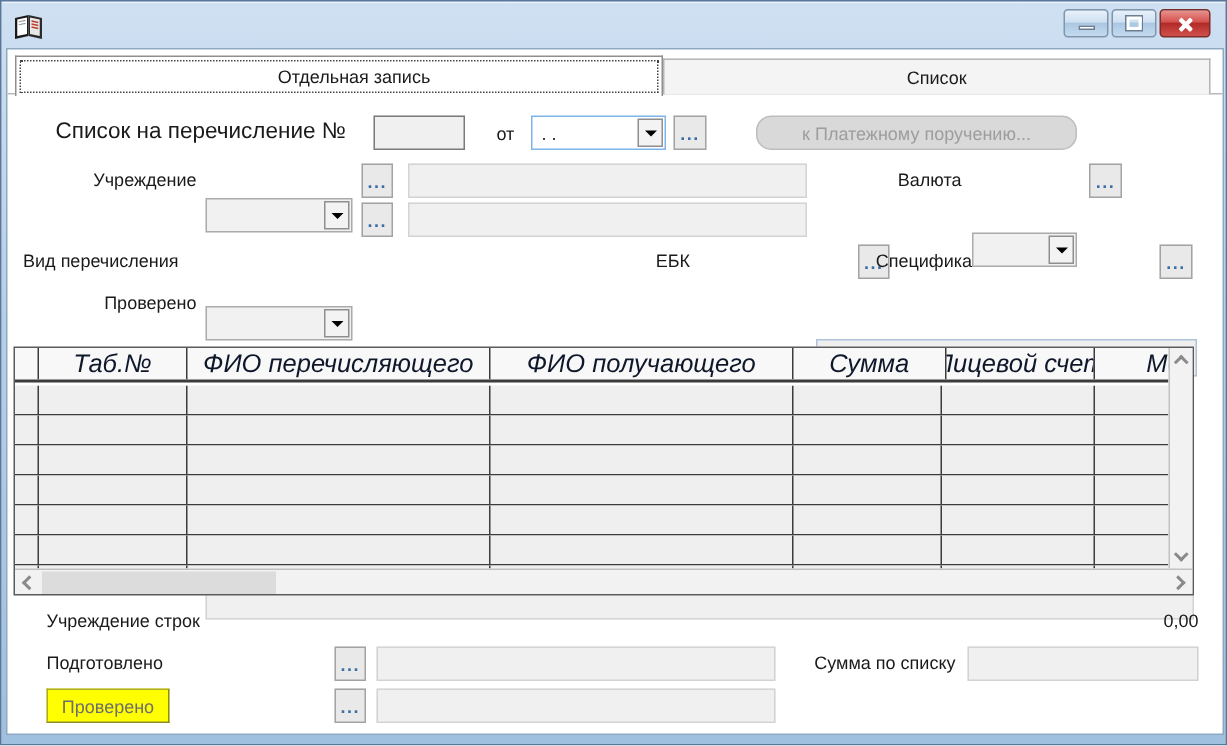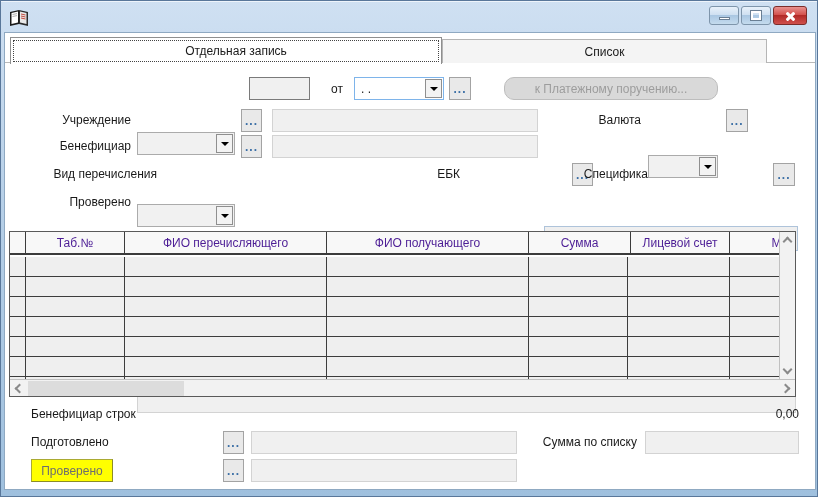--- a/index.html
+++ b/index.html
@@ -34,21 +34,21 @@
   .abs { position:absolute; }
   .lbl { position:absolute; height:16px; line-height:16px; white-space:nowrap; }
   .lbl.r { text-align:right; }
 
   
   .tab-line { position:absolute; left:0; top:29px; width:100%; height:1px; background:#b9b9b9; }
   .tab { position:absolute; display:flex; align-items:center; justify-content:center; font-size:12px; }
   .tab.active { left:5px; top:4px; width:432px; height:27px; background:#fff;
     border:1px solid #8f8f8f; border-bottom:none; z-index:2;padding-left:20px; }
   .tab.active .focus-dots { position:absolute; inset:3px; outline:1px dotted #444; }
-  .tab.inactive { left:437px; top:6px; width:325px; height:24px; background:#f4f4f4;
+  .tab.inactive { left:437px; top:6px; width:365px; height:24px; background:#f4f4f4;
     border:1px solid #b5b5b5; border-bottom:none; }
 
   
   .edit { background:#f0f0f0; border:1px solid #d3d3d3; }
   .edit.dark { border:1px solid #7a7a7a; }
   .combo { background:#f1f1f1; border:1px solid #ababab; position:relative; }
   .combo .cb-btn { position:absolute; right:1px; top:1px; bottom:1px; width:17px;
     background:#f3f3f3; border:1px solid #8f8f8f; display:flex; align-items:center; justify-content:center; }
   .tri-down { width:0; height:0; border-left:4px solid transparent; border-right:4px solid transparent; border-top:4px solid #000; }
   .combo.focus { background:#fff; border:1px solid #7eb4ea; }
@@ -65,21 +65,21 @@
     color:#6e6e6e; display:flex; align-items:center; justify-content:center; }
   .memo { background:#f0f0f0; border:1px solid #d3d3d3; position:relative; }
   .memo .memo-btn { position:absolute; right:1px; top:1px; width:17px; height:17px;
     background:#f3f3f3; border:1px solid #8f8f8f; display:flex; align-items:center; justify-content:center; }
 
   
   .grid { left:4px; top:198px; width:787px; height:166px; border:1px solid #5a5a5a; background:#fff; overflow:hidden; }
   .grid-head { position:absolute; left:0; top:0; right:16px; height:23px; display:flex;
     background:#f8f8f8; border-bottom:2px solid #3c3c3c; overflow:hidden; }
   .gh-cell { height:100%; display:flex; align-items:center; justify-content:center;
-    border-right:1px solid #3c3c3c; font-size:12px; color:#4c1d95; flex:0 0 auto; white-space:nowrap; overflow:hidden; }
+    border-right:1px solid #3c3c3c; font-size:17px; color:#0f172a; flex:0 0 auto; white-space:nowrap; overflow:hidden;font-style:italic; }
   .grid-body { position:absolute; left:0; top:25px; right:16px; bottom:17px; overflow:hidden; background:#efefef; }
   .g-row { display:flex; height:20px; border-bottom:1px solid #3c3c3c; background:#efefef; }
   .g-cell { height:100%; border-right:1px solid #3c3c3c; flex:0 0 auto; }
   .vscroll { position:absolute; right:0; top:0; width:16px; bottom:17px; background:#f2f2f2; border-left:1px solid #c0c0c0; }
   .hscroll { position:absolute; left:0; right:0; bottom:0; height:17px; background:#f2f2f2; border-top:1px solid #c0c0c0; }
   .sb-btn { position:absolute; display:flex; align-items:center; justify-content:center; }
   .chev { width:7px; height:7px; border-right:2px solid #8a8a8a; border-bottom:2px solid #8a8a8a; }
   .chev.up { transform:rotate(-135deg); margin-top:3px; }
   .chev.down { transform:rotate(45deg); margin-bottom:3px; }
   .chev.left { transform:rotate(135deg); margin-left:3px; }
@@ -127,20 +127,21 @@
 
     <div class="tab-line"></div>
     <div class="tab inactive">
       <span>Список</span>
     </div>
     <div class="tab active">
       <span class="focus-dots"></span>
       <span>Отдельная запись</span>
     </div>
 
+    <div class="lbl" style="left:32px; top:47px; font-size:15px;">Список на перечисление №</div>
     <div class="abs edit dark" style="left:244px; top:44px; width:61px; height:23px;"></div>
     <div class="lbl" style="left:326px; top:48px;">от</div>
     <div class="abs combo focus" style="left:349px; top:44px; width:90px; height:23px;">
       <span class="cb-val"> .  .</span>
       <span class="cb-btn">
           <span class="tri-down"></span>
         </span>
     </div>
     <div class="abs dots-btn" style="left:444px; top:44px; width:22px; height:23px;">...</div>
     <div class="abs btn-disabled" style="left:499px; top:44px; width:214px; height:23px;border-radius:10px;">к Платежному поручению...</div>
@@ -156,35 +157,34 @@
     <div class="abs edit" style="left:267px; top:76px; width:266px; height:23px;"></div>
     <div class="lbl r" style="left:536px; top:79px; width:100px;">Валюта</div>
     <div class="abs combo" style="left:643px; top:76px; width:70px; height:23px;">
       <span class="cb-val"></span>
       <span class="cb-btn">
           <span class="tri-down"></span>
         </span>
     </div>
     <div class="abs dots-btn" style="left:721px; top:76px; width:22px; height:23px;">...</div>
 
-    <div class="lbl r" style="left:0; top:105px; width:126px;">Бенефициар</div>
     <div class="abs combo" style="left:132px; top:102px; width:98px; height:23px;">
       <span class="cb-val"></span>
       <span class="cb-btn">
           <span class="tri-down"></span>
         </span>
     </div>
     <div class="abs dots-btn" style="left:236px; top:102px; width:21px; height:23px;">...</div>
     <div class="abs edit" style="left:267px; top:102px; width:266px; height:23px;"></div>
     <div class="abs combo-dis" style="left:539px; top:101px; width:254px; height:25px;">
       <span class="cb-val">(нет)</span>
       <span class="dis-chev"></span>
     </div>
 
-    <div class="lbl r" style="left:0; top:133px; width:152px;">Вид перечисления</div>
+    <div class="lbl r" style="left:0; top:133px; width:114px;">Вид перечисления</div>
     <div class="abs combo-dis" style="left:132px; top:130px; width:288px; height:23px;">
       <span class="cb-val"></span>
       <span class="dis-chev"></span>
     </div>
     <div class="lbl r" style="left:395px; top:133px; width:60px;">ЕБК</div>
     <div class="abs combo" style="left:463px; top:130px; width:98px; height:23px;">
       <span class="cb-val"></span>
       <span class="cb-btn">
           <span class="tri-down"></span>
         </span>
@@ -294,21 +294,21 @@
         <span class="sb-btn" style="left:0; top:0; bottom:0; width:16px;">
             <span class="chev left"></span>
           </span>
         <span class="sb-btn" style="right:0; top:0; bottom:0; width:16px;">
             <span class="chev right"></span>
           </span>
         <span class="h-thumb"></span>
       </div>
     </div>
 
-    <div class="lbl" style="left:26px; top:373px;">Бенефициар строк</div>
+    <div class="lbl" style="left:26px; top:373px;">Учреждение строк</div>
     <div class="lbl footer-num" style="top:373px;">0,00</div>
 
     <div class="lbl" style="left:26px; top:401px;text-align:center;">Подготовлено</div>
 
     <div class="abs dots-btn" style="left:218px; top:398px; width:21px; height:23px;">...</div>
     <div class="abs edit" style="left:246px; top:398px; width:266px; height:23px;"></div>
     <div class="lbl r" style="left:532px; top:401px; width:100px;">Сумма по списку</div>
     <div class="abs edit" style="left:640px; top:398px; width:154px; height:23px;"></div>
 
     <div class="abs btn-yellow" style="left:26px; top:426px; width:82px; height:23px;">Проверено</div>

